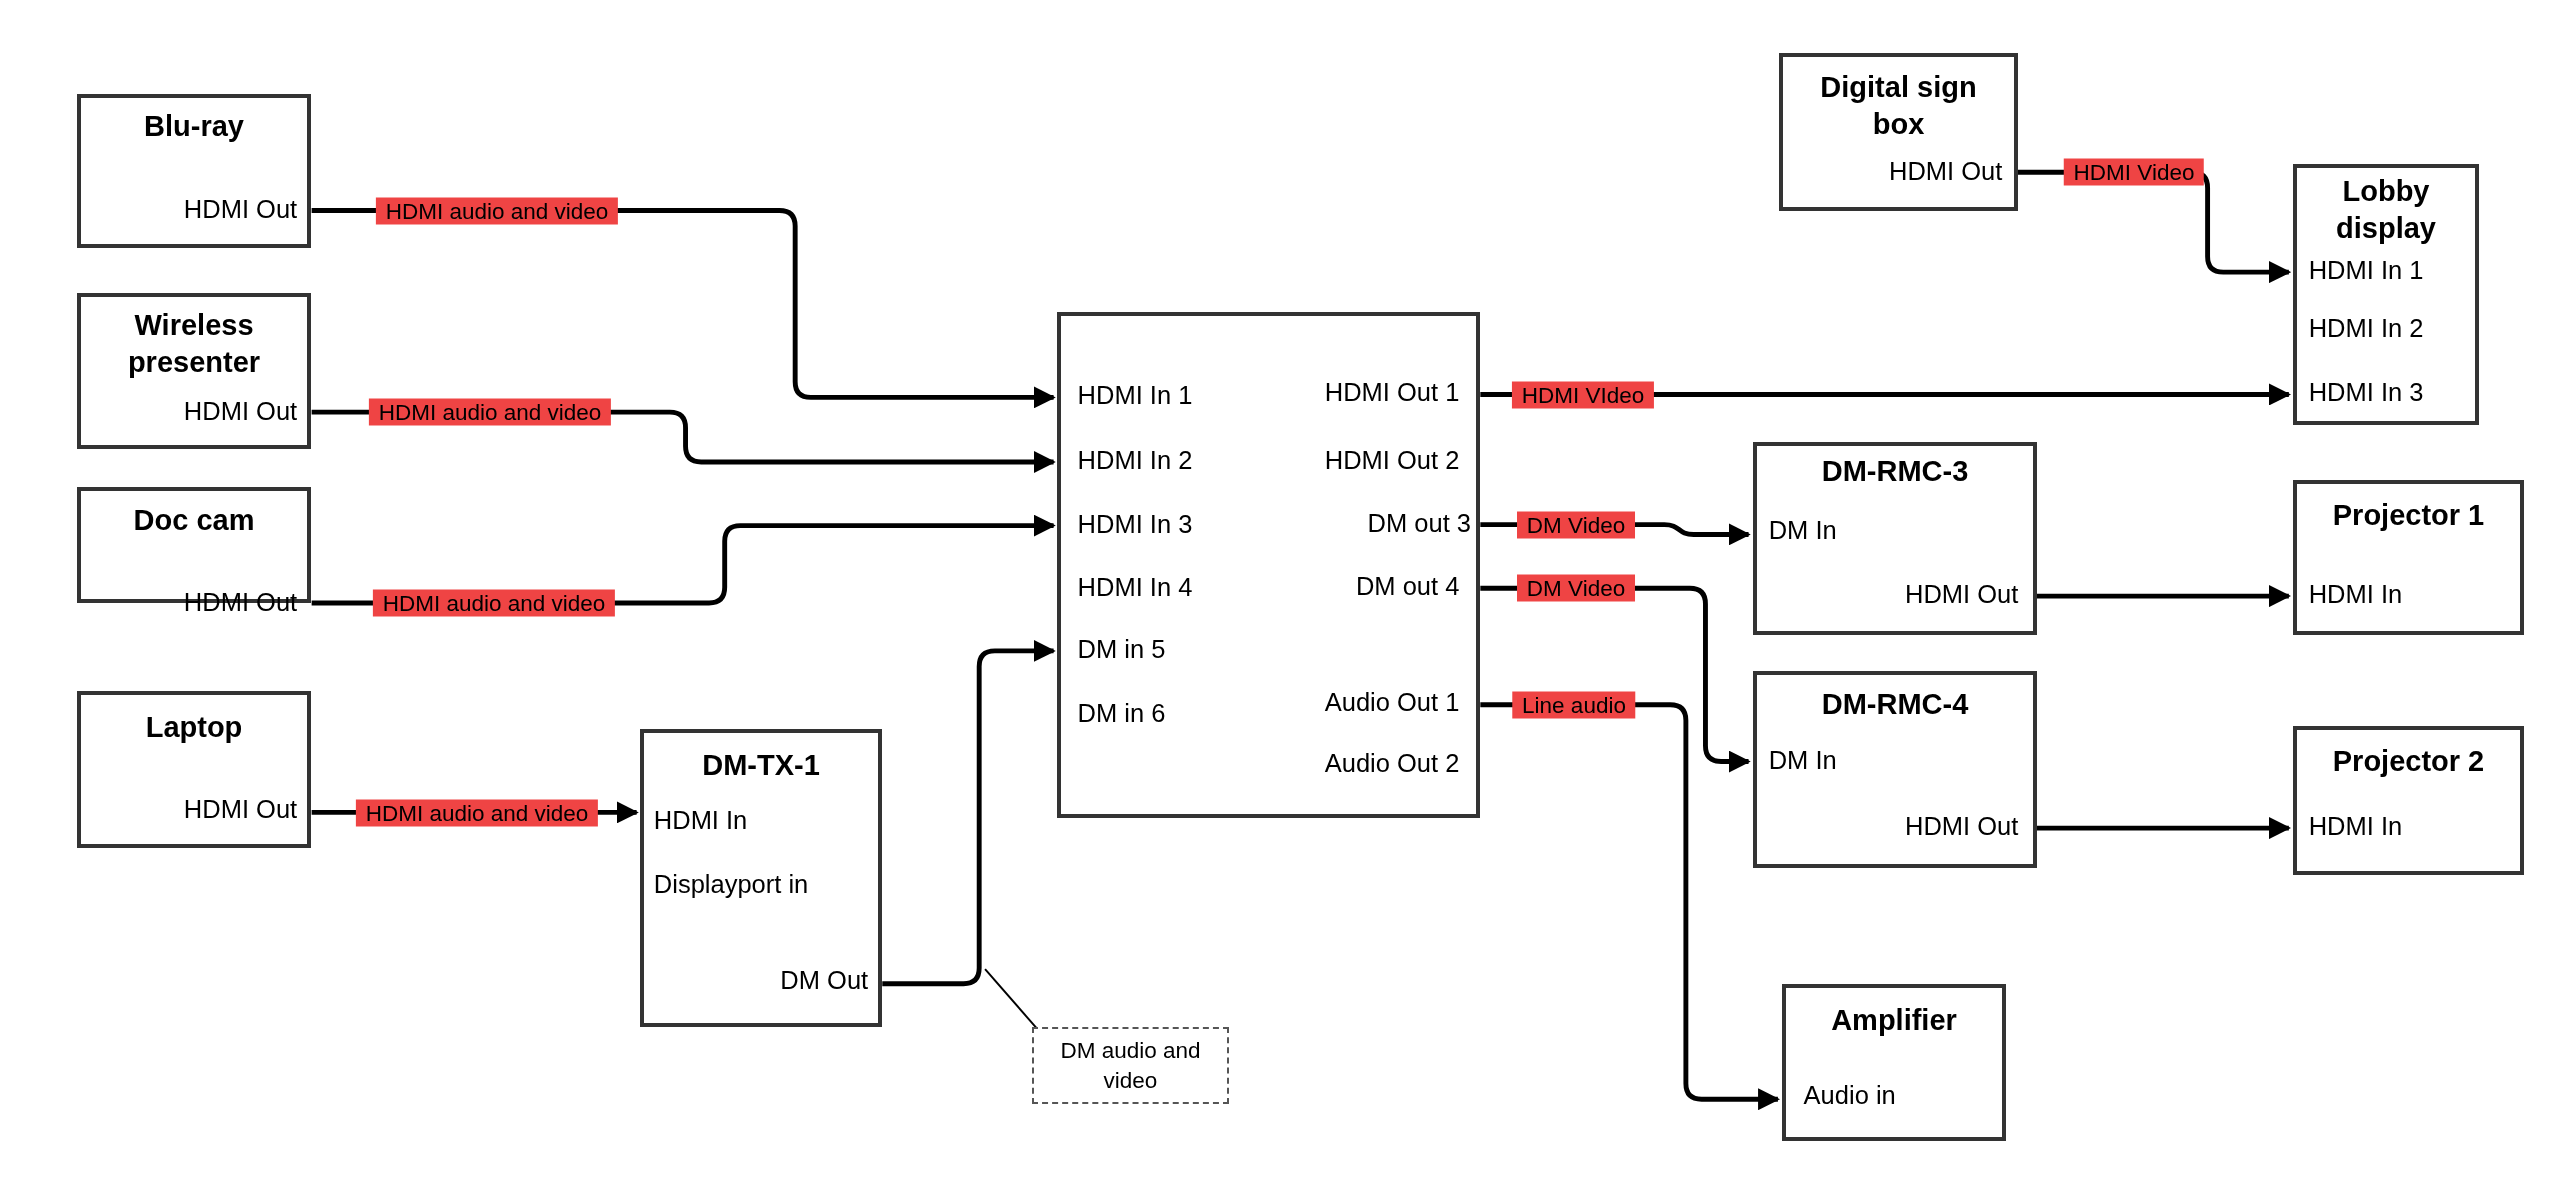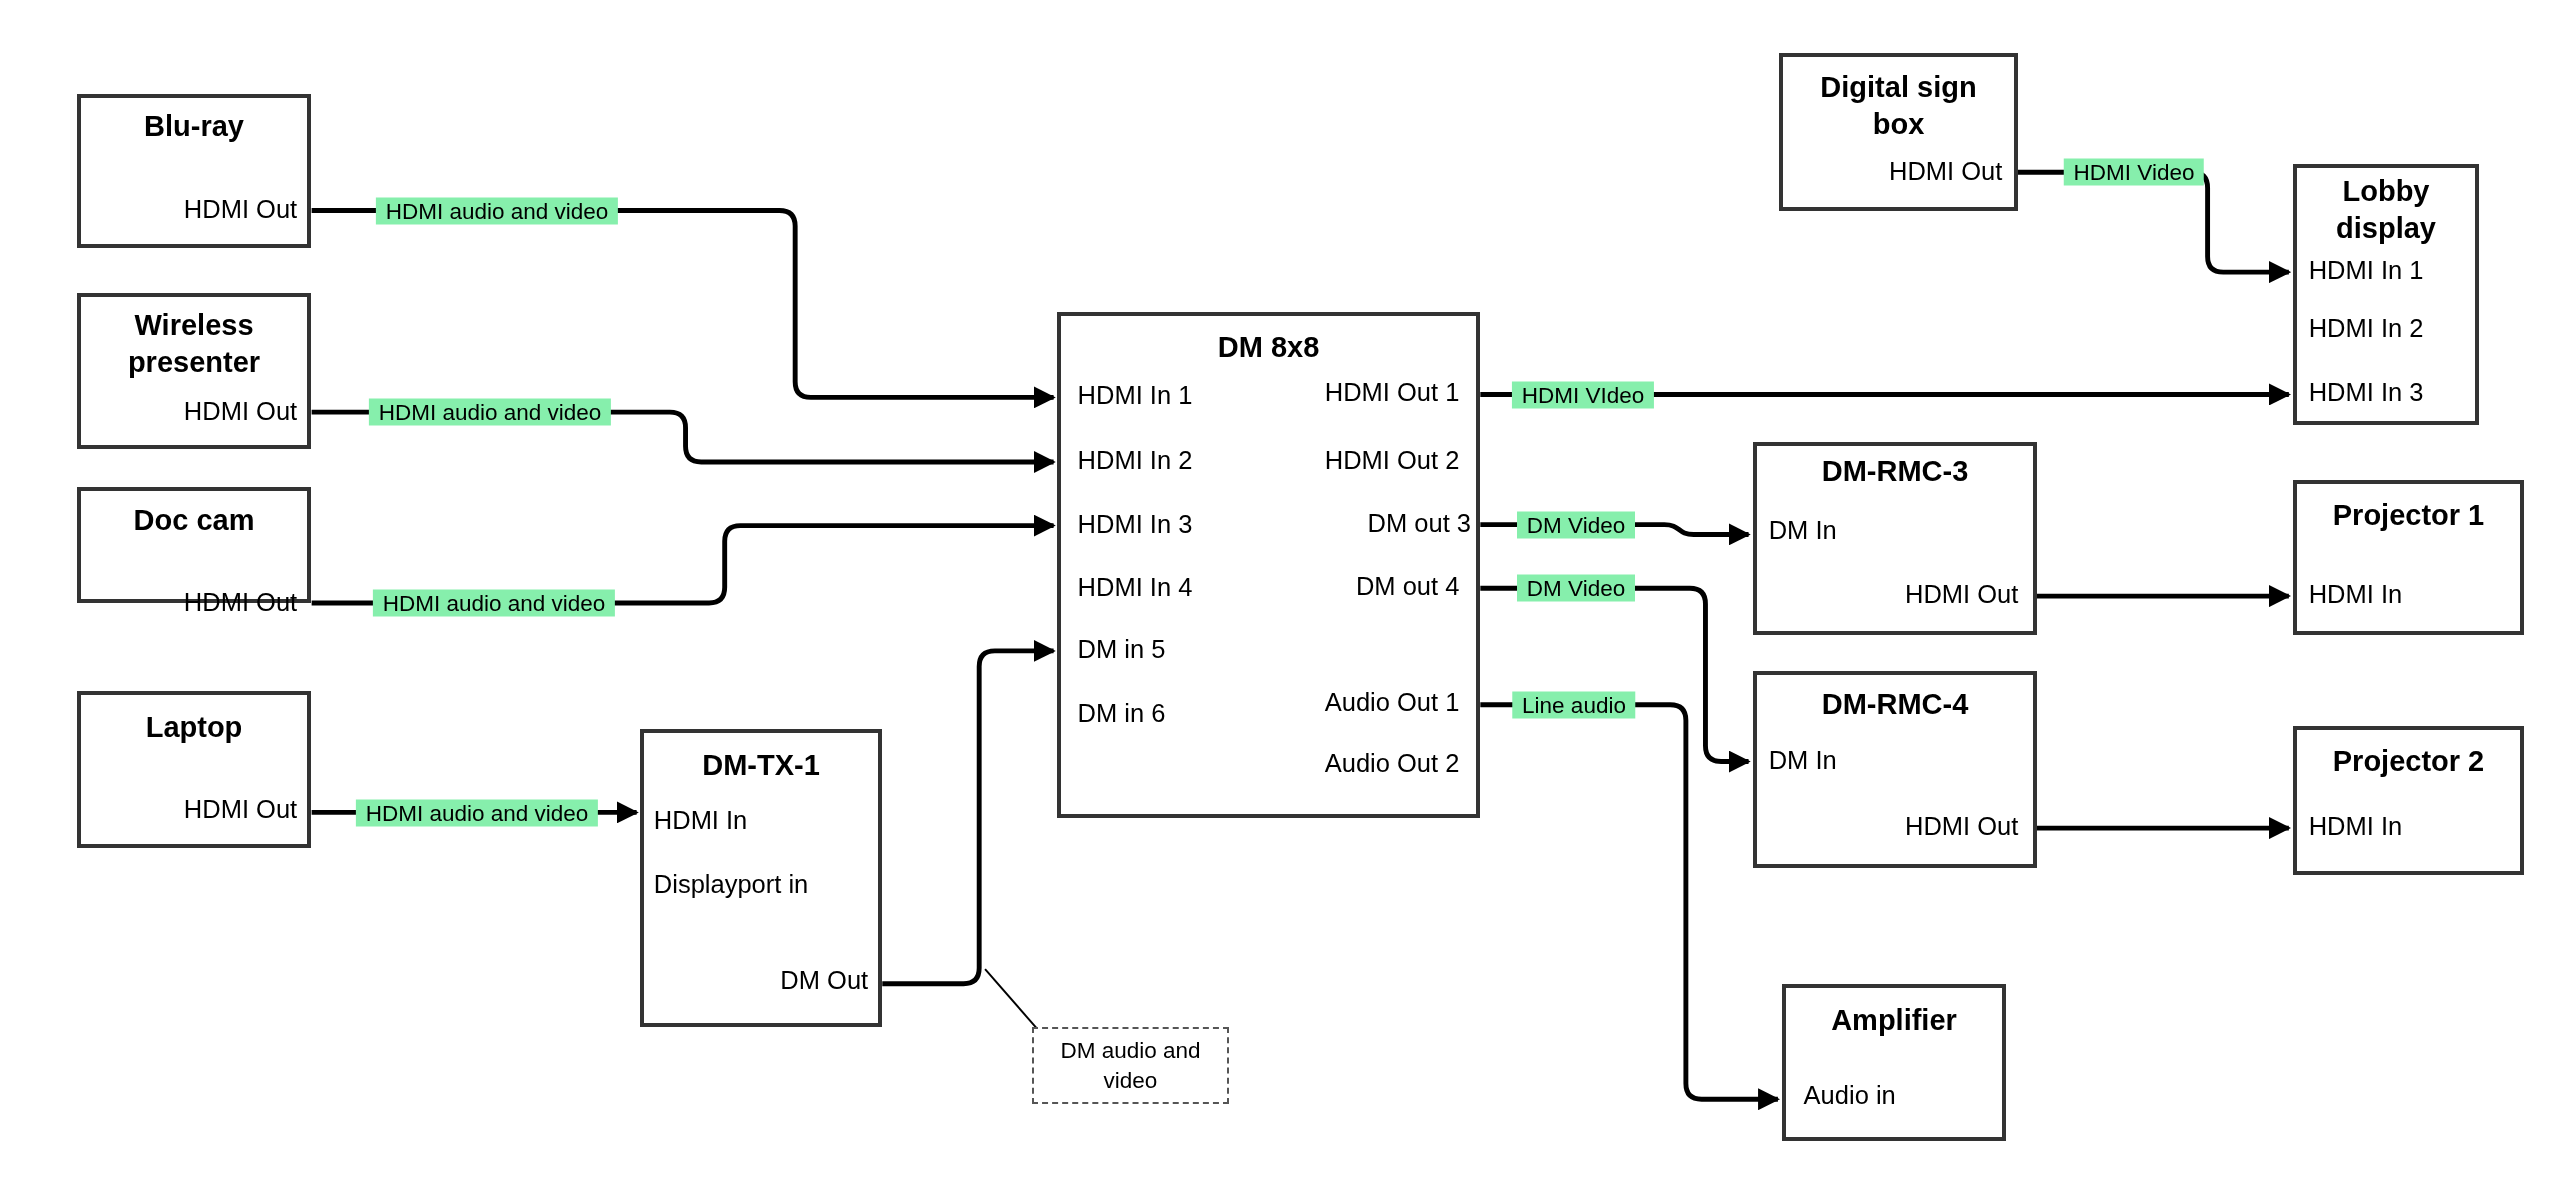--- a/index.html
+++ b/index.html
@@ -19,21 +19,21 @@
     position:absolute;left:0;right:0;text-align:center;
     font-weight:bold;font-size:29px;line-height:37px;color:#000000;
     white-space:pre-line;
   }
   .port{
     position:absolute;font-size:25.5px;color:#000000;white-space:nowrap;
     transform:translateY(-50%);line-height:1;
   }
   .wire-label{
     position:absolute;transform:translate(-50%,-50%);
-    background:#86efac;padding:0 9.8px;font-size:22.5px;color:#000000;
+    background:#ef4444;padding:0 9.8px;font-size:22.5px;color:#000000;
     white-space:nowrap;line-height:1.2;
   }
   .callout{
     position:absolute;border:2px dashed #555555;background:#ffffff;
     box-sizing:border-box;display:flex;align-items:center;justify-content:center;
     font-size:22.5px;color:#000000;text-align:center;white-space:pre-line;line-height:1.3;
   }
 </style>
 </head>
 <body>
@@ -83,21 +83,20 @@
   </div>
 
   <div class="box" style="left:640px;top:729px;width:242px;height:298px;">
     <div class="title" style="top:13.7px;">DM-TX-1</div>
     <span class="port" style="top:88px;left:9.8px;">HDMI In</span>
     <span class="port" style="top:152px;left:9.8px;">Displayport in</span>
     <span class="port" style="top:248px;right:9.8px;">DM Out</span>
   </div>
 
   <div class="box" style="left:1057px;top:312px;width:423px;height:506px;">
-    <div class="title" style="top:12.7px;">DM 8x8</div>
     <span class="port" style="top:80px;left:16.6px;">HDMI In 1</span>
     <span class="port" style="top:145px;left:16.6px;">HDMI In 2</span>
     <span class="port" style="top:209px;left:16.6px;">HDMI In 3</span>
     <span class="port" style="top:272px;left:16.6px;">HDMI In 4</span>
     <span class="port" style="top:334px;left:16.6px;">DM in 5</span>
     <span class="port" style="top:398px;left:16.6px;">DM in 6</span>
     <span class="port" style="top:77px;right:16.6px;text-align:right;">HDMI Out 1</span>
     <span class="port" style="top:145px;right:16.6px;">HDMI Out 2</span>
     <span class="port" style="top:208px;right:5px;">DM out 3</span>
     <span class="port" style="top:271px;right:16.6px;">DM out 4</span>

